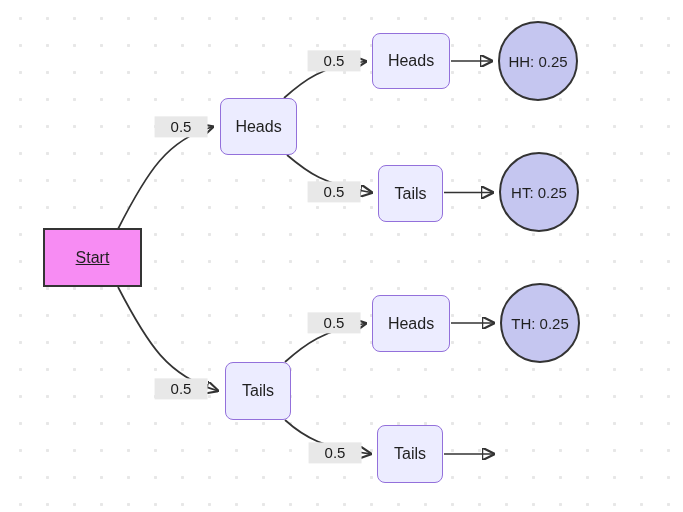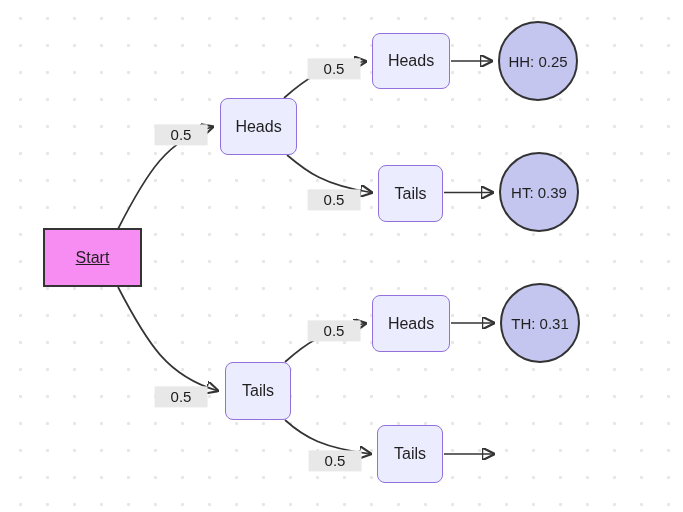--- a/index.html
+++ b/index.html
@@ -41,21 +41,21 @@
   .node-outcome{
     background:var(--outcome-fill);
     border:2px solid var(--outcome-border);
     border-radius:50%;
     font-size:15px;
   }
   .edge-label{
     position:absolute;transform:translate(-50%,-50%);
     background:var(--edge-label-bg);
     color:#1a1a1a;font-size:15px;line-height:1.15;
-    padding:2px 16px;white-space:nowrap;margin-top:8px;
+    padding:2px 16px;white-space:nowrap;
   }
 </style>
 </head>
 <body>
 
 <div class="canvas">
 
   <svg class="edges" viewBox="0 0 683 512" xmlns="http://www.w3.org/2000/svg">
     <defs>
       <marker id="arrow" viewBox="0 0 10 10" refX="8.5" refY="5" markerWidth="7.5" markerHeight="7.5" orient="auto-start-reverse">
@@ -100,25 +100,25 @@
 
   <div class="node node-branch" style="left:377px;top:425px;width:66px;height:58px;">
     <span>Tails</span>
   </div>
 
   <div class="node node-outcome" style="left:498px;top:21px;width:80px;height:80px;">
     <span>HH: 0.25</span>
   </div>
 
   <div class="node node-outcome" style="left:499px;top:152px;width:80px;height:80px;">
-    <span>HT: 0.39</span>
+    <span>HT: 0.25</span>
   </div>
 
   <div class="node node-outcome" style="left:500px;top:283px;width:80px;height:80px;">
-    <span>TH: 0.31</span>
+    <span>TH: 0.25</span>
   </div>
 
 
   <div class="edge-label" style="left:181px;top:127px;">0.5</div>
   <div class="edge-label" style="left:181px;top:389px;">0.5</div>
   <div class="edge-label" style="left:334px;top:61px;">0.5</div>
   <div class="edge-label" style="left:334px;top:192px;">0.5</div>
   <div class="edge-label" style="left:334px;top:323px;">0.5</div>
   <div class="edge-label" style="left:335px;top:453px;">0.5</div>
 

